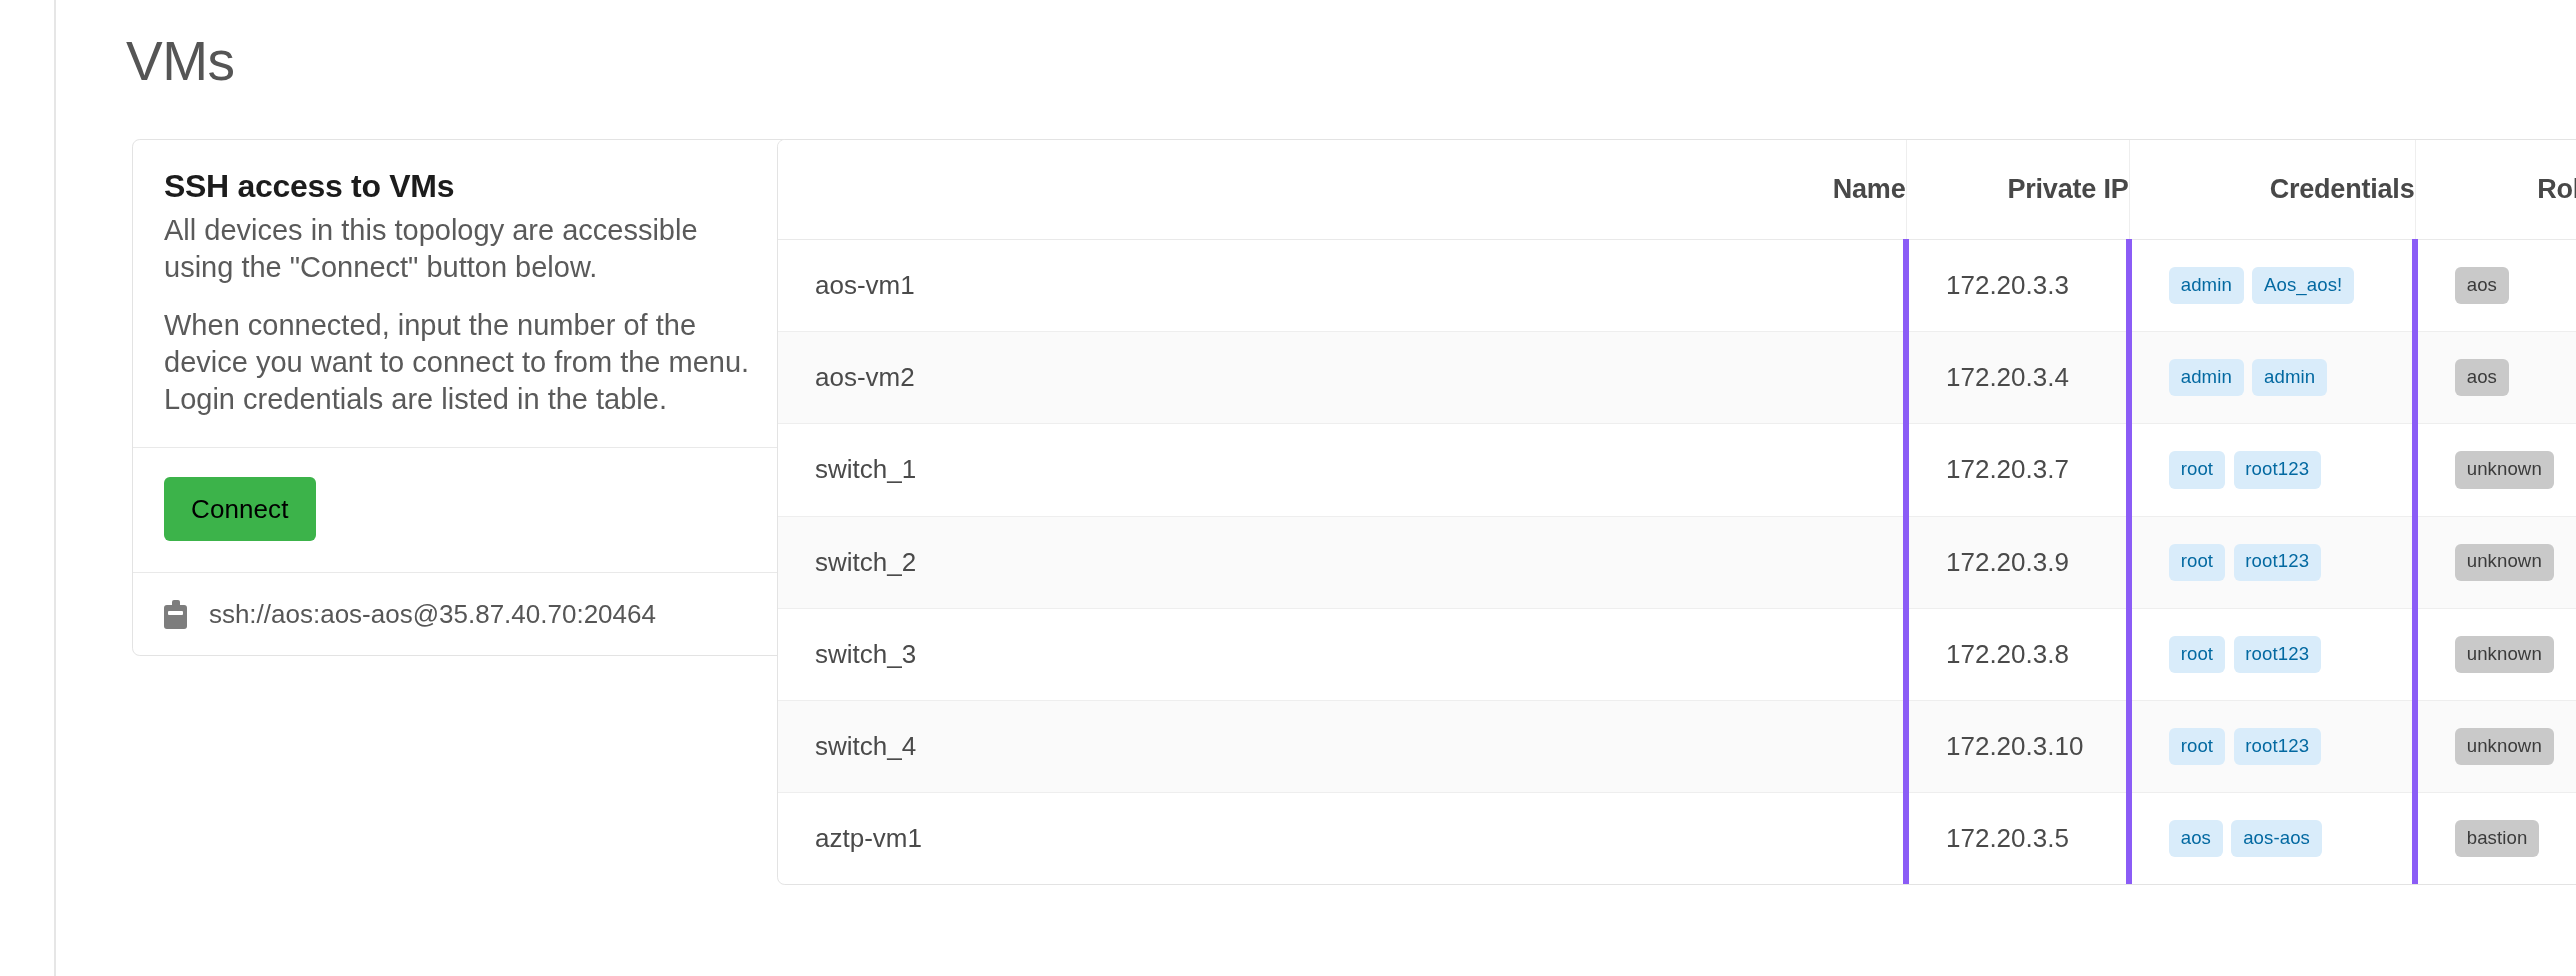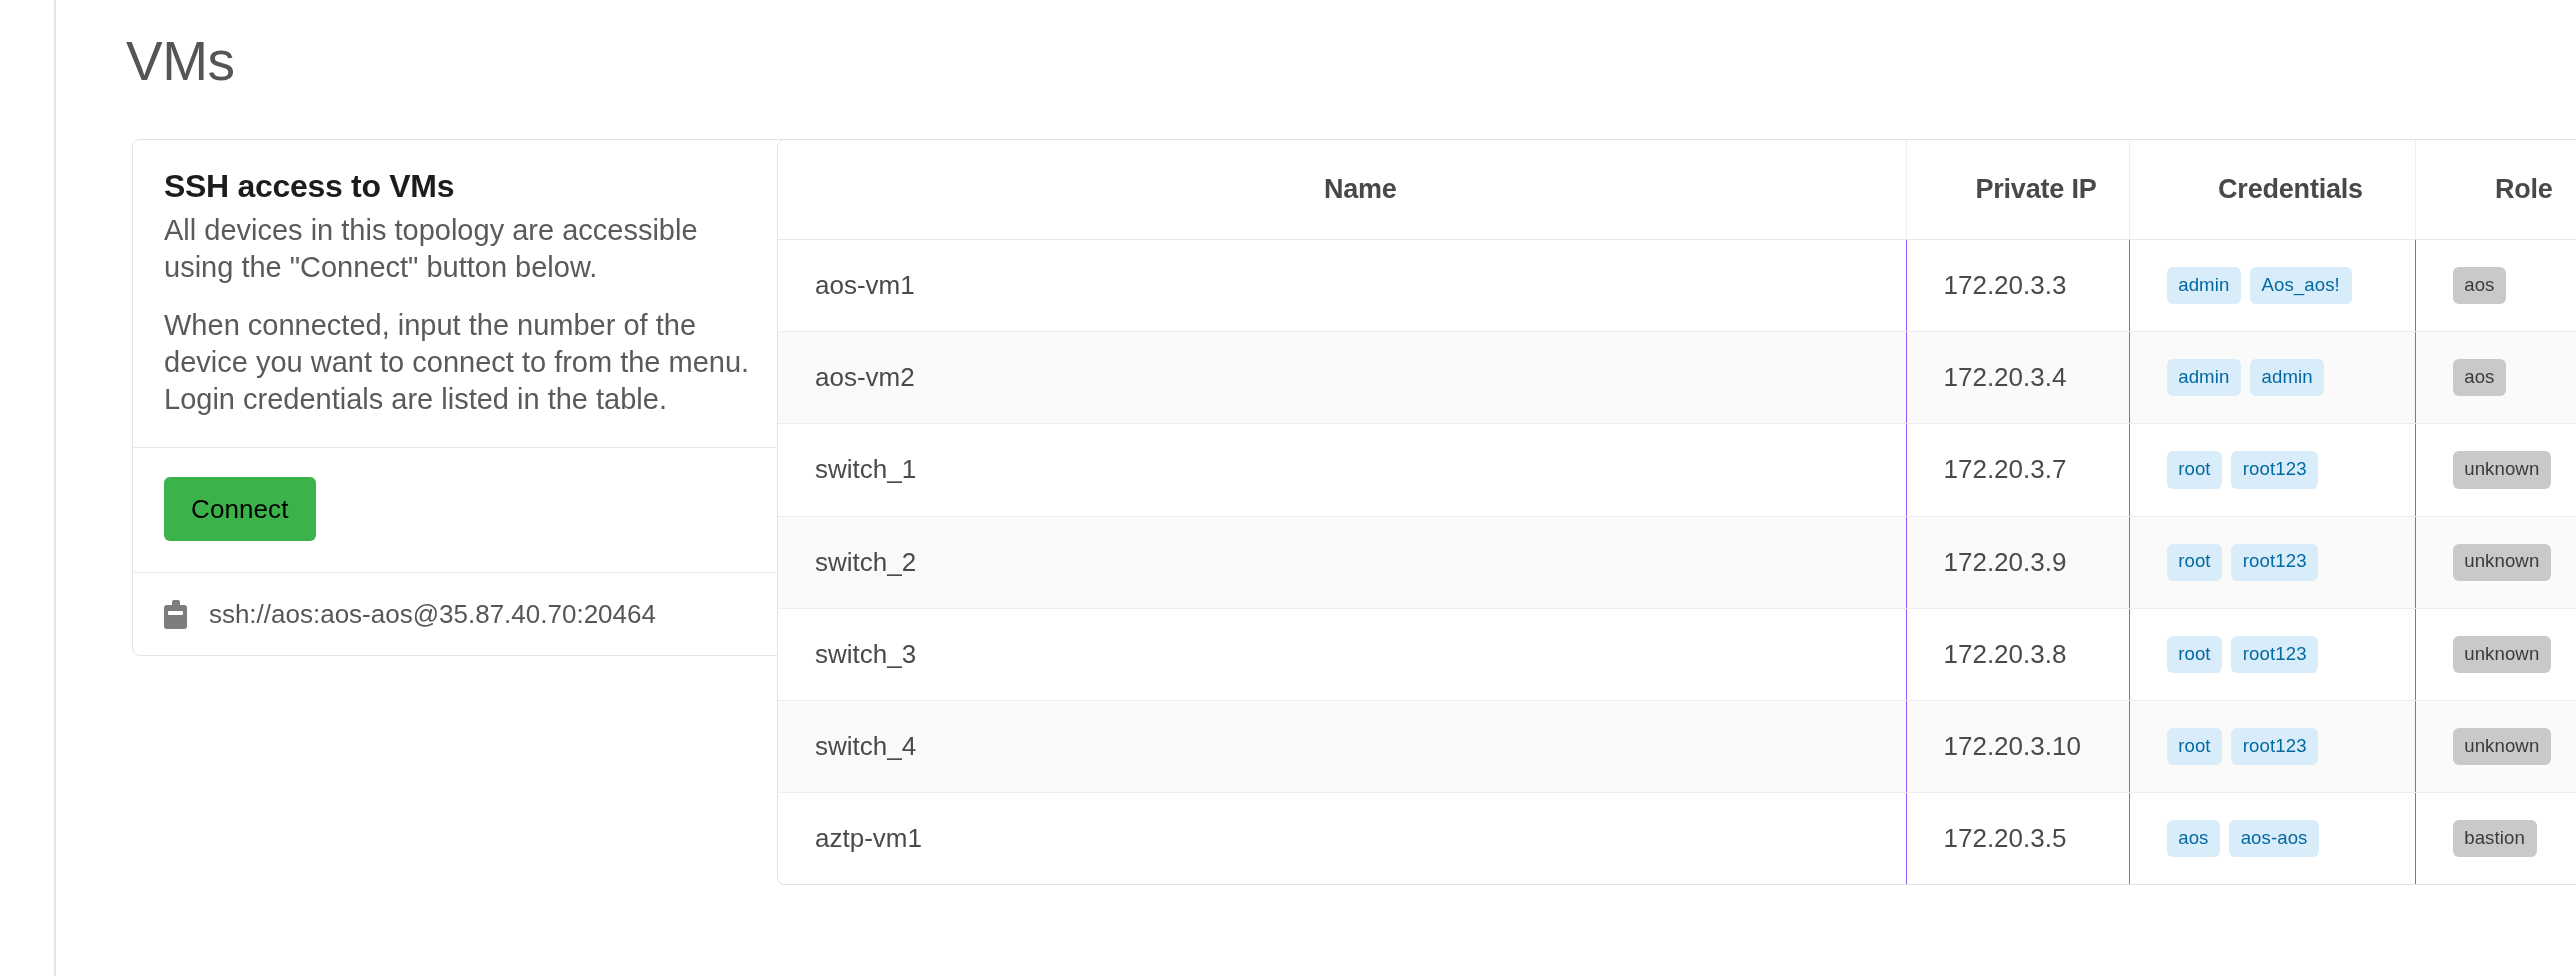--- a/index.html
+++ b/index.html
@@ -174,41 +174,41 @@
     width: 100%;
     border-collapse: collapse;
     table-layout: fixed;
   }
   table.vm-table col.c-name  { width: 1128px; }
   table.vm-table col.c-ip    { width: 223px; }
   table.vm-table col.c-cred  { width: 286px; }
   table.vm-table col.c-role  { width: 180px; }
 
   table.vm-table th {
-    text-align: center;
+    text-align: right;
     font-size: 27px;
     line-height: 33px;
     font-weight: 700;
     color: #484848;
     padding: 33px 0 33px 37px;
     border-bottom: 1px solid #e9e9e9;
     border-right: 1px solid #eeeeee;
     background: #ffffff;
     letter-spacing: -0.2px;
     box-sizing: border-box;
   }
   table.vm-table th:last-child { border-right: none; }
 
   table.vm-table td {
     font-size: 26px;
     line-height: 33px;
     color: #4a4a4a;
     padding: 27px 0 27px 37px;
     border-bottom: 1px solid #eeeeee;
-    border-right: 1px solid #8b5cf6;
+    border-right: 6px solid #8b5cf6;
     vertical-align: middle;
     box-sizing: border-box;
   }
   table.vm-table td:last-child { border-right: none; }
   table.vm-table tbody tr:nth-child(even) td { background: #fafafa; }
   table.vm-table tbody tr:last-child td { border-bottom: none; }
 
   .badge-row {
     display: flex;
     align-items: center;

